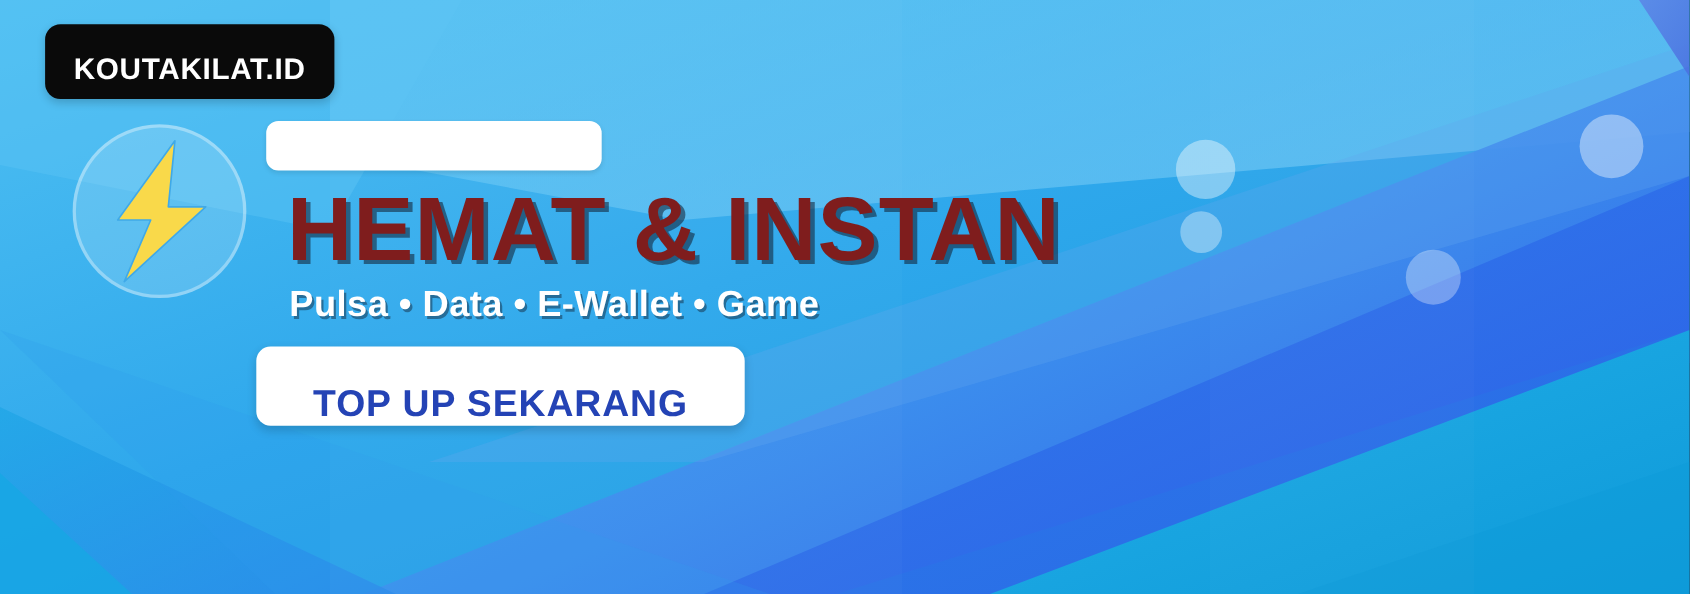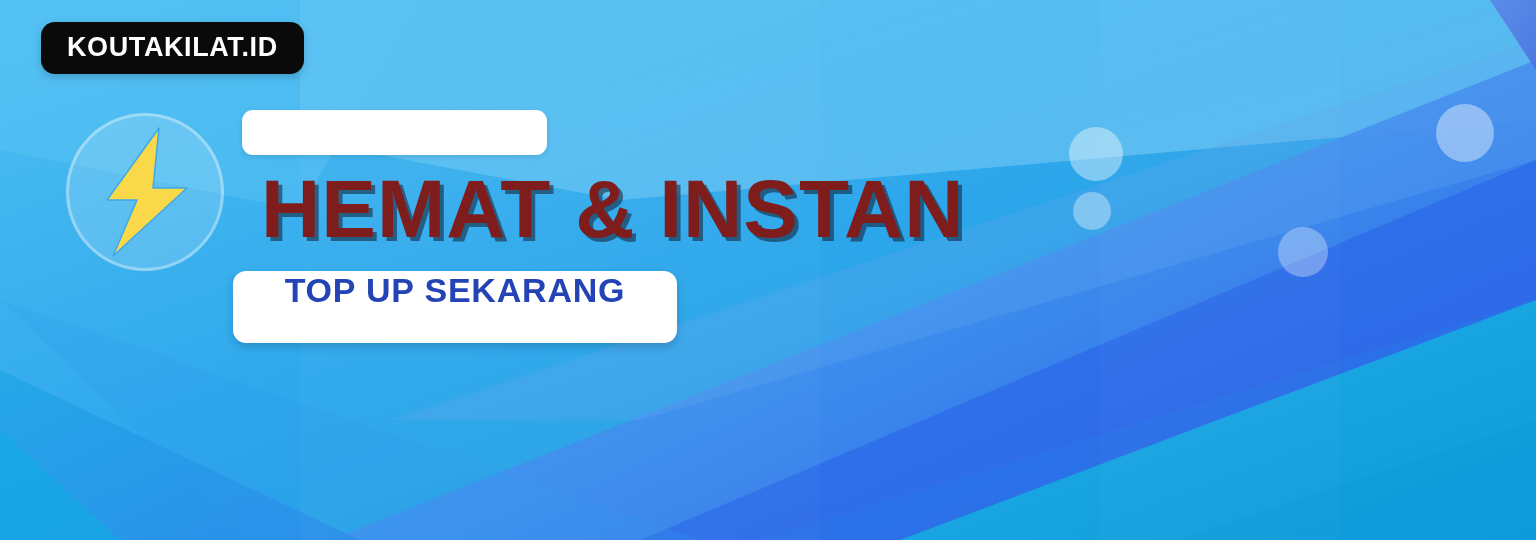--- a/index.html
+++ b/index.html
@@ -25,21 +25,21 @@
     display: block;
   }
 
   
   .brand-badge {
     position: absolute;
     left: 41px;
     top: 22px;
     background: #0a0a0a;
     border-radius: 14px;
-    padding: 12px 26px 13px 26px;
+    padding: 28px 26px 13px 26px;
     box-shadow: 0 3px 8px rgba(0,0,0,0.18);
     z-index: 30;
   }
   .brand-badge-text {
     color: #ffffff;
     font-size: 27px;
     font-weight: bold;
     letter-spacing: 0.6px;
     line-height: 1;
     white-space: nowrap;
@@ -116,21 +116,21 @@
   .cta-button {
     margin-top: 20px;
     margin-left: 0px;
     width: 444px;
     height: 72px;
     background: #ffffff;
     border: none;
     border-radius: 13px;
     box-shadow: 0 4px 9px rgba(0,0,0,0.16);
     display: flex;
-    align-items: flex-start;
+    align-items: flex-end;
     justify-content: center;
     cursor: pointer;
     padding: 0;
     font-family: inherit;
   }
   .cta-label {
     color: #2443B5;
     font-size: 34px;
     font-weight: bold;
     letter-spacing: 0.8px;
@@ -217,19 +217,20 @@
   </div>
 
   <div class="content">
 
     <div class="eyebrow-pill">
       <span class="eyebrow-text"></span>
     </div>
 
     <div class="headline">HEMAT &amp; INSTAN</div>
 
+    <div class="subhead">Pulsa • Data • E-Wallet • Game</div>
 
     <button class="cta-button">
       <span class="cta-label">TOP UP SEKARANG</span>
     </button>
   </div>
 
 </div>
 
 </body></html>

